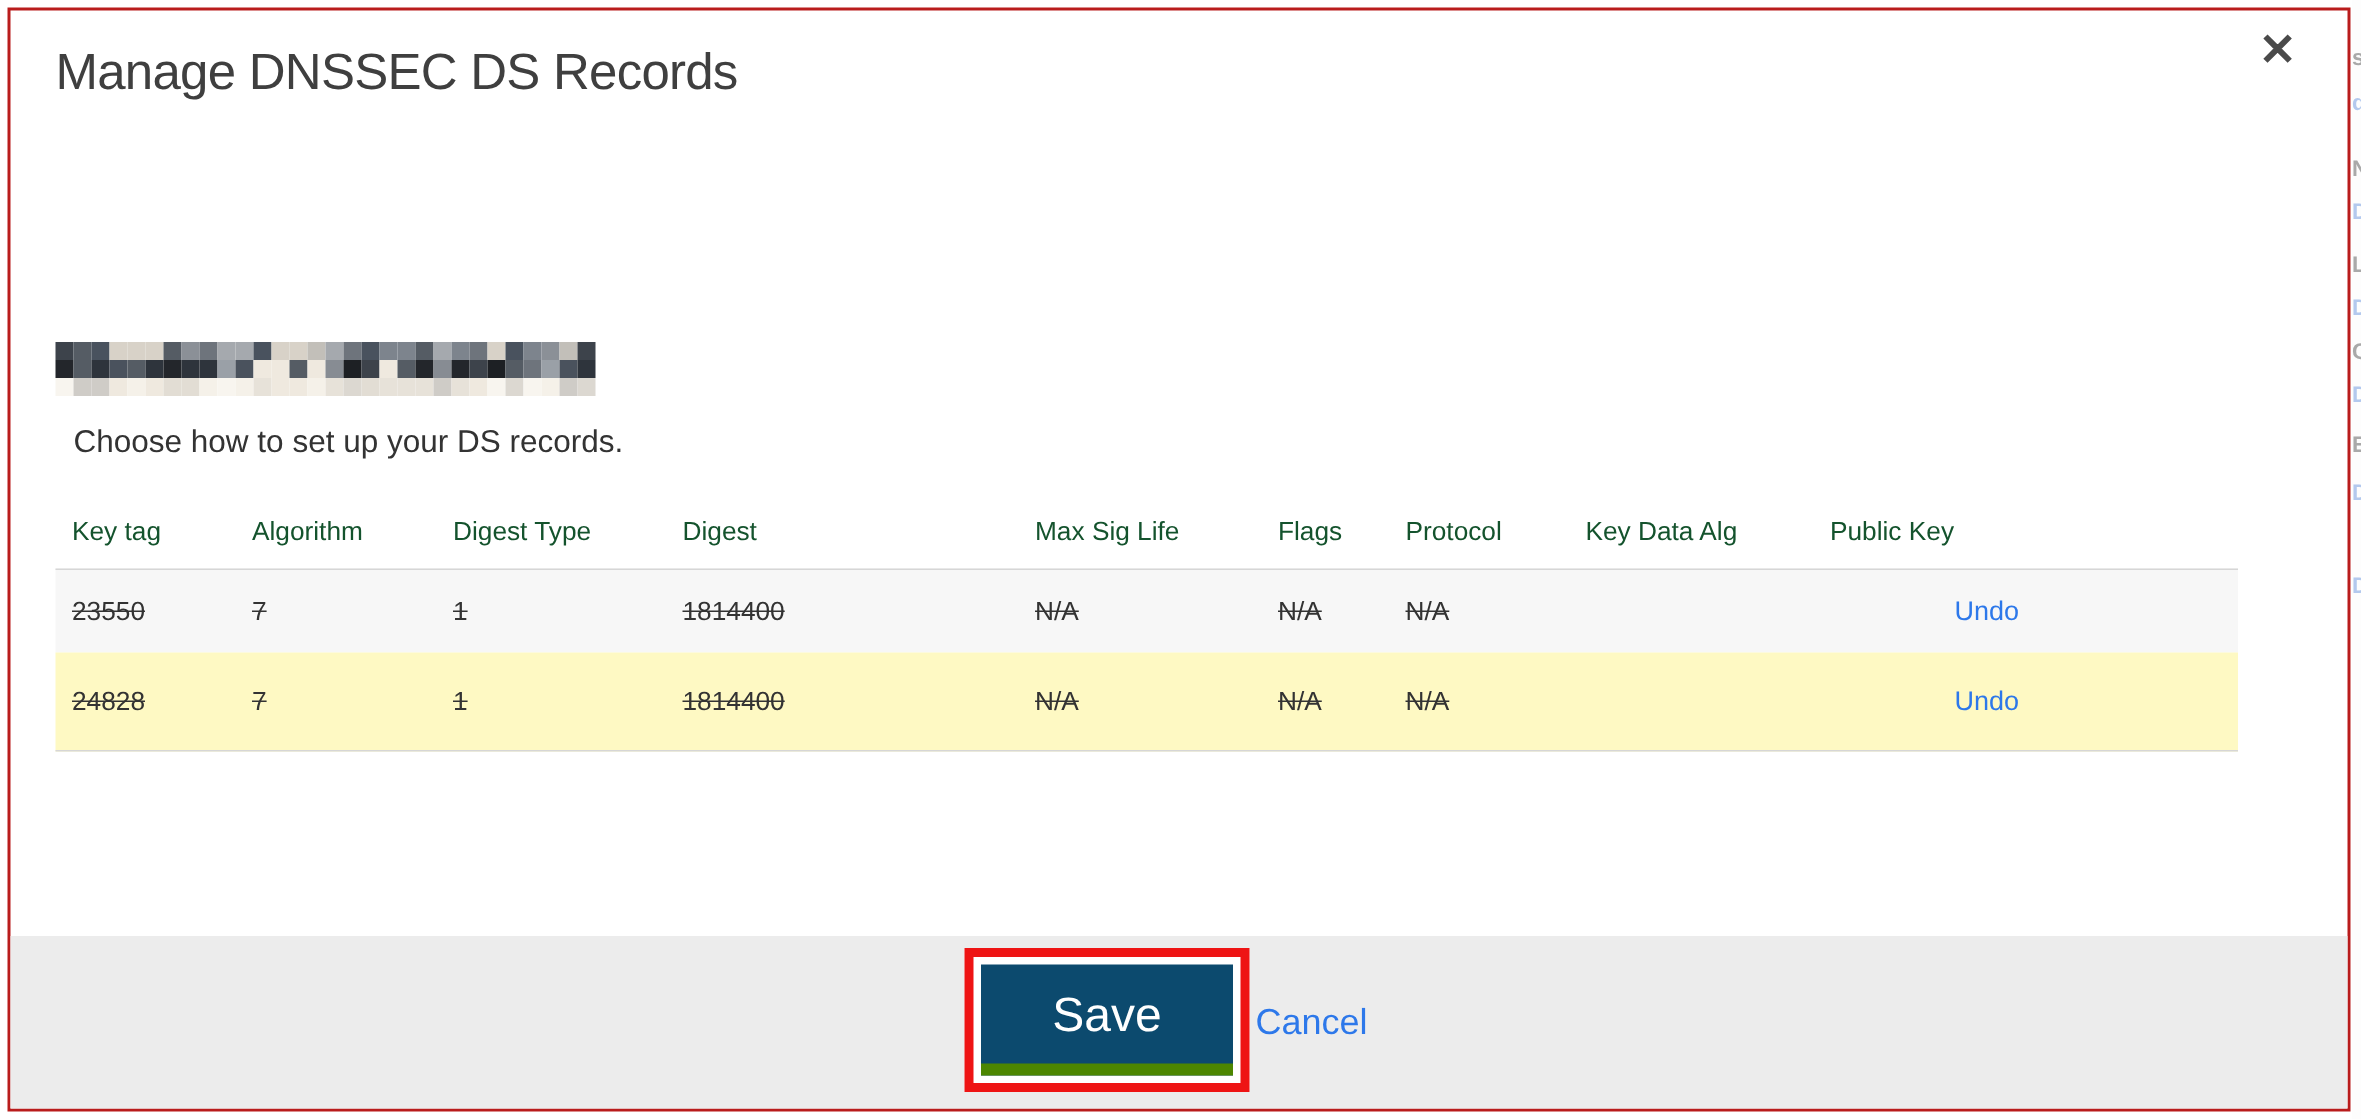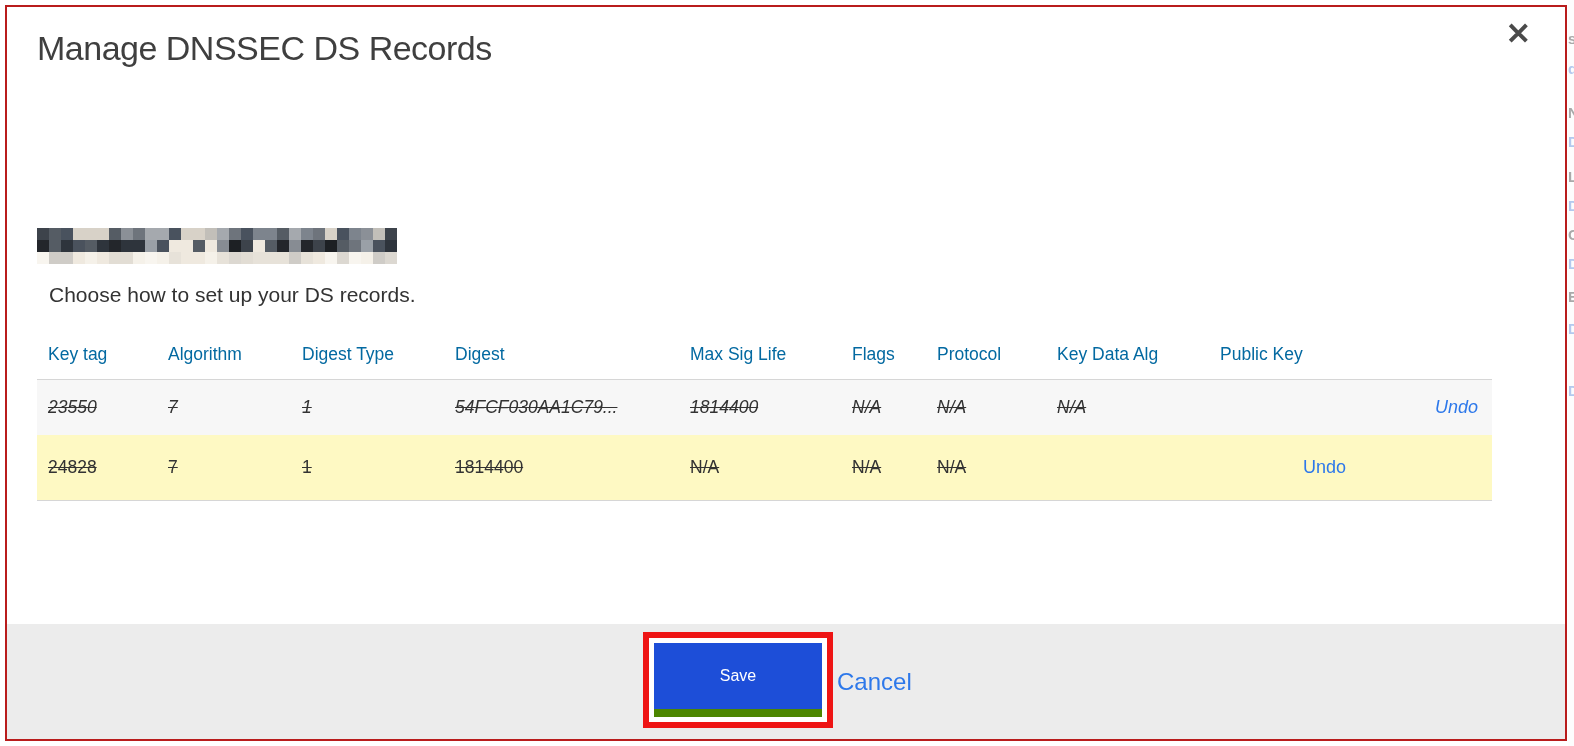--- a/index.html
+++ b/index.html
@@ -25,38 +25,38 @@
               grid-template-columns:repeat(30,12px); grid-auto-rows:12px; }
   .redacted span { width:12px; height:12px; display:block; }
 
   .subtitle { position:absolute; left:30px; top:276px; font-size:21px; color:#333;margin-left:12px; }
 
   
   .ds-table { position:absolute; left:30px; right:73px; top:322px; font-size:17.5px; }
   .t-row { display:grid; padding-left:11px;
            grid-template-columns:120px 134px 153px 235px 162px 85px 120px 163px 140px 1fr;
            align-items:center; }
-  .t-head { height:50px; color:#0369a1; }
-  .t-body0 { height:56px; background:#f7f7f7; border-top:1px solid #d6d6d6;font-style:italic; }
+  .t-head { height:50px; color:#14532d; }
+  .t-body0 { height:56px; background:#f7f7f7; border-top:1px solid #d6d6d6; }
   .t-body1 { height:66px; background:#fef9c3; border-bottom:1px solid #d6d6d6; }
   .struck { text-decoration:line-through; color:#333; }
   .undo-cell { text-align:right; padding-right:14px; }
   .undo-link { color:#2d78ea; text-decoration:none; font-size:18px; cursor:pointer; }
 
   .add-btn { position:absolute; left:30px; top:508px; width:212px; height:38px;
              background:#fff; border:2px solid #6ba320; color:#68a41d;
              font-size:19px; font-family:"Liberation Sans", sans-serif; cursor:pointer; }
 
   
   .footer { position:absolute; left:0; right:0; bottom:0; height:115px; background:#ececec; }
   .annotation-box { position:absolute; left:636px; top:8px; width:190px; height:96px;
                     border:6px solid #ee1414; background:#ffffff;
                     display:flex; align-items:center; justify-content:center; }
-  .save-btn { width:168px; height:74px; background:#1d4ed8; border:none;
-              border-bottom:8px solid #4c8600; color:#ffffff; font-size:16px;
+  .save-btn { width:168px; height:74px; background:#0c4a6e; border:none;
+              border-bottom:8px solid #4c8600; color:#ffffff; font-size:32px;
               font-family:"Liberation Sans", sans-serif; cursor:pointer; }
   .cancel-link { position:absolute; left:830px; top:44px; font-size:24px;
                  color:#2d78ea; text-decoration:none; cursor:pointer; }
 </style>
 </head>
 <body>
 
 <div class="stage">
 
   <div class="page-edge">
@@ -184,21 +184,20 @@
         <div>Protocol</div>
         <div>Key Data Alg</div>
         <div>Public Key</div>
         <div></div>
       </div>
 
       <div class="t-row t-body0">
         <div class="struck">23550</div>
         <div class="struck">7</div>
         <div class="struck">1</div>
-        <div class="struck">54FCF030AA1C79...</div>
         <div class="struck">1814400</div>
         <div class="struck">N/A</div>
         <div class="struck">N/A</div>
         <div class="struck">N/A</div>
         <div class="struck"></div>
         <div class="undo-cell">
           <a class="undo-link">Undo</a>
         </div>
       </div>
 

